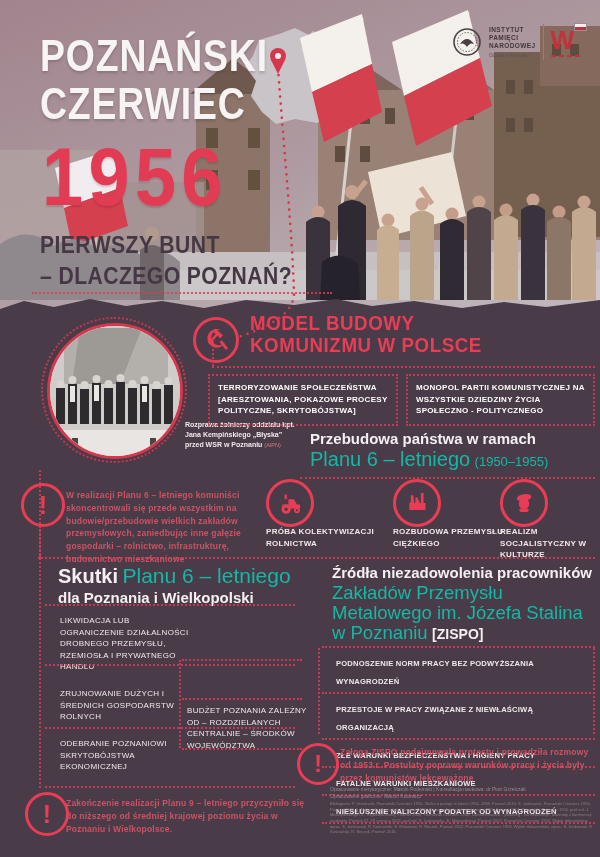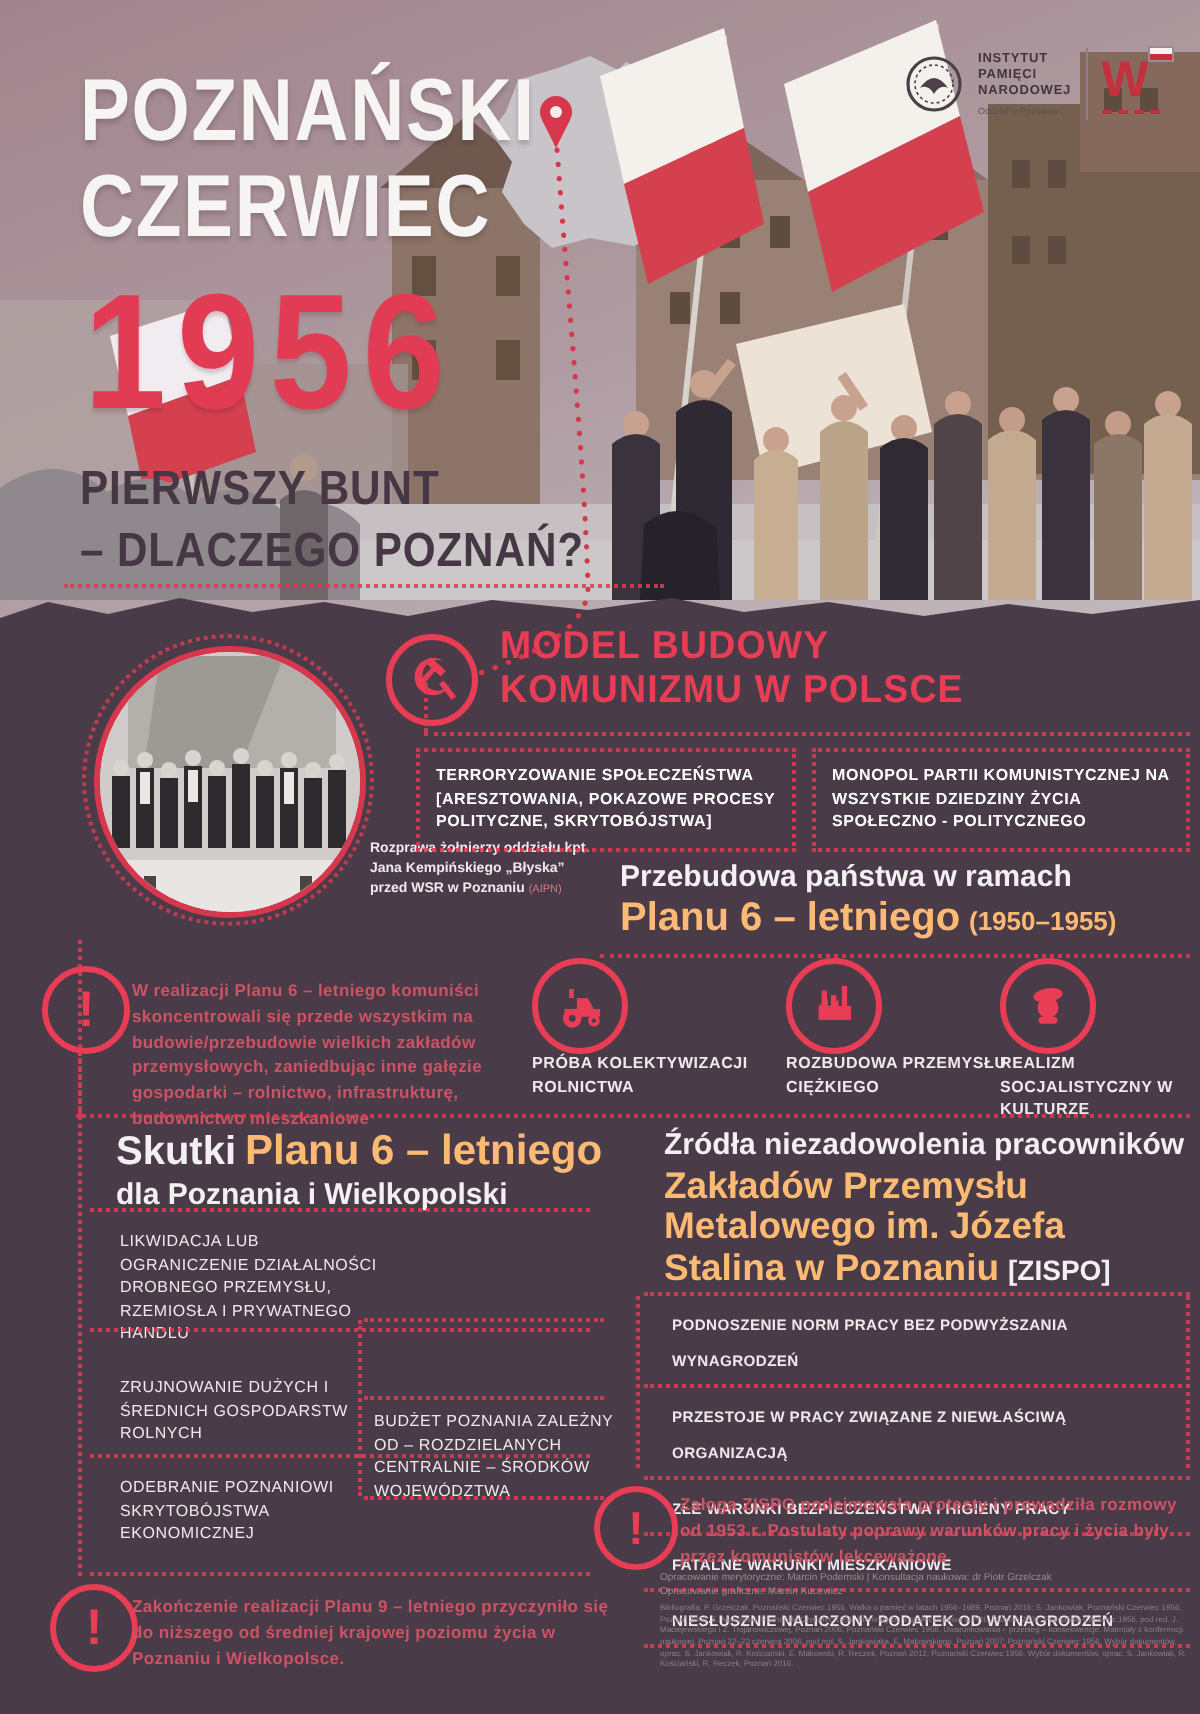--- a/index.html
+++ b/index.html
@@ -44,21 +44,21 @@
   .excl{color:#e93d55;font-weight:900;text-align:center;line-height:1;}
   
   .model-title{position:absolute;left:250px;top:17px;color:#e93d55;font-weight:900;
     font-size:19.5px;line-height:1.12;letter-spacing:.6px;transform:scaleX(.96);transform-origin:0 0;}
   .dotbox{position:absolute;border:2px dotted rgba(218,60,84,.85);color:#fff;font-weight:bold;
     font-size:8px;line-height:1.45;letter-spacing:.3px;padding:6px 8px;box-sizing:border-box;}
   .caption{position:absolute;left:185px;top:124px;width:112px;color:#efe9ec;font-weight:bold;
     font-size:7px;line-height:1.4;}
   .caption .src{color:#d6798a;font-size:5.5px;font-weight:normal;}
   .h-white{color:#f4eff2;font-weight:900;}
-  .h-red{color:#fdba74;font-weight:700;margin-top:44px;}
+  .h-red{color:#14b8a6;font-weight:400;margin-top:44px;}
   .warn-text{color:#cc5264;font-weight:bold;font-size:8.5px;line-height:1.5;letter-spacing:.2px;}
   .pillar-label{position:absolute;width:112px;color:#efe9ec;font-weight:bold;font-size:8px;
     line-height:1.45;letter-spacing:.3px;}
   .list-item{color:#efe9ec;font-weight:normal;font-size:8px;line-height:1.45;letter-spacing:.3px;}
   .zlist{position:absolute;left:322px;top:350px;width:273px;}
   .zlist .row{border-top:2px dotted rgba(218,60,84,.85);padding:4px 2px 4px 14px;}
   .zlist .row:last-child{border-bottom:2px dotted rgba(218,60,84,.85);}
   .zlist .row span{color:#efe9ec;font-weight:bold;font-size:7.6px;letter-spacing:.2px;}
   .credits{position:absolute;left:330px;top:483px;width:264px;color:#998b92;font-size:5px;
     line-height:1.35;white-space:pre-line;}

